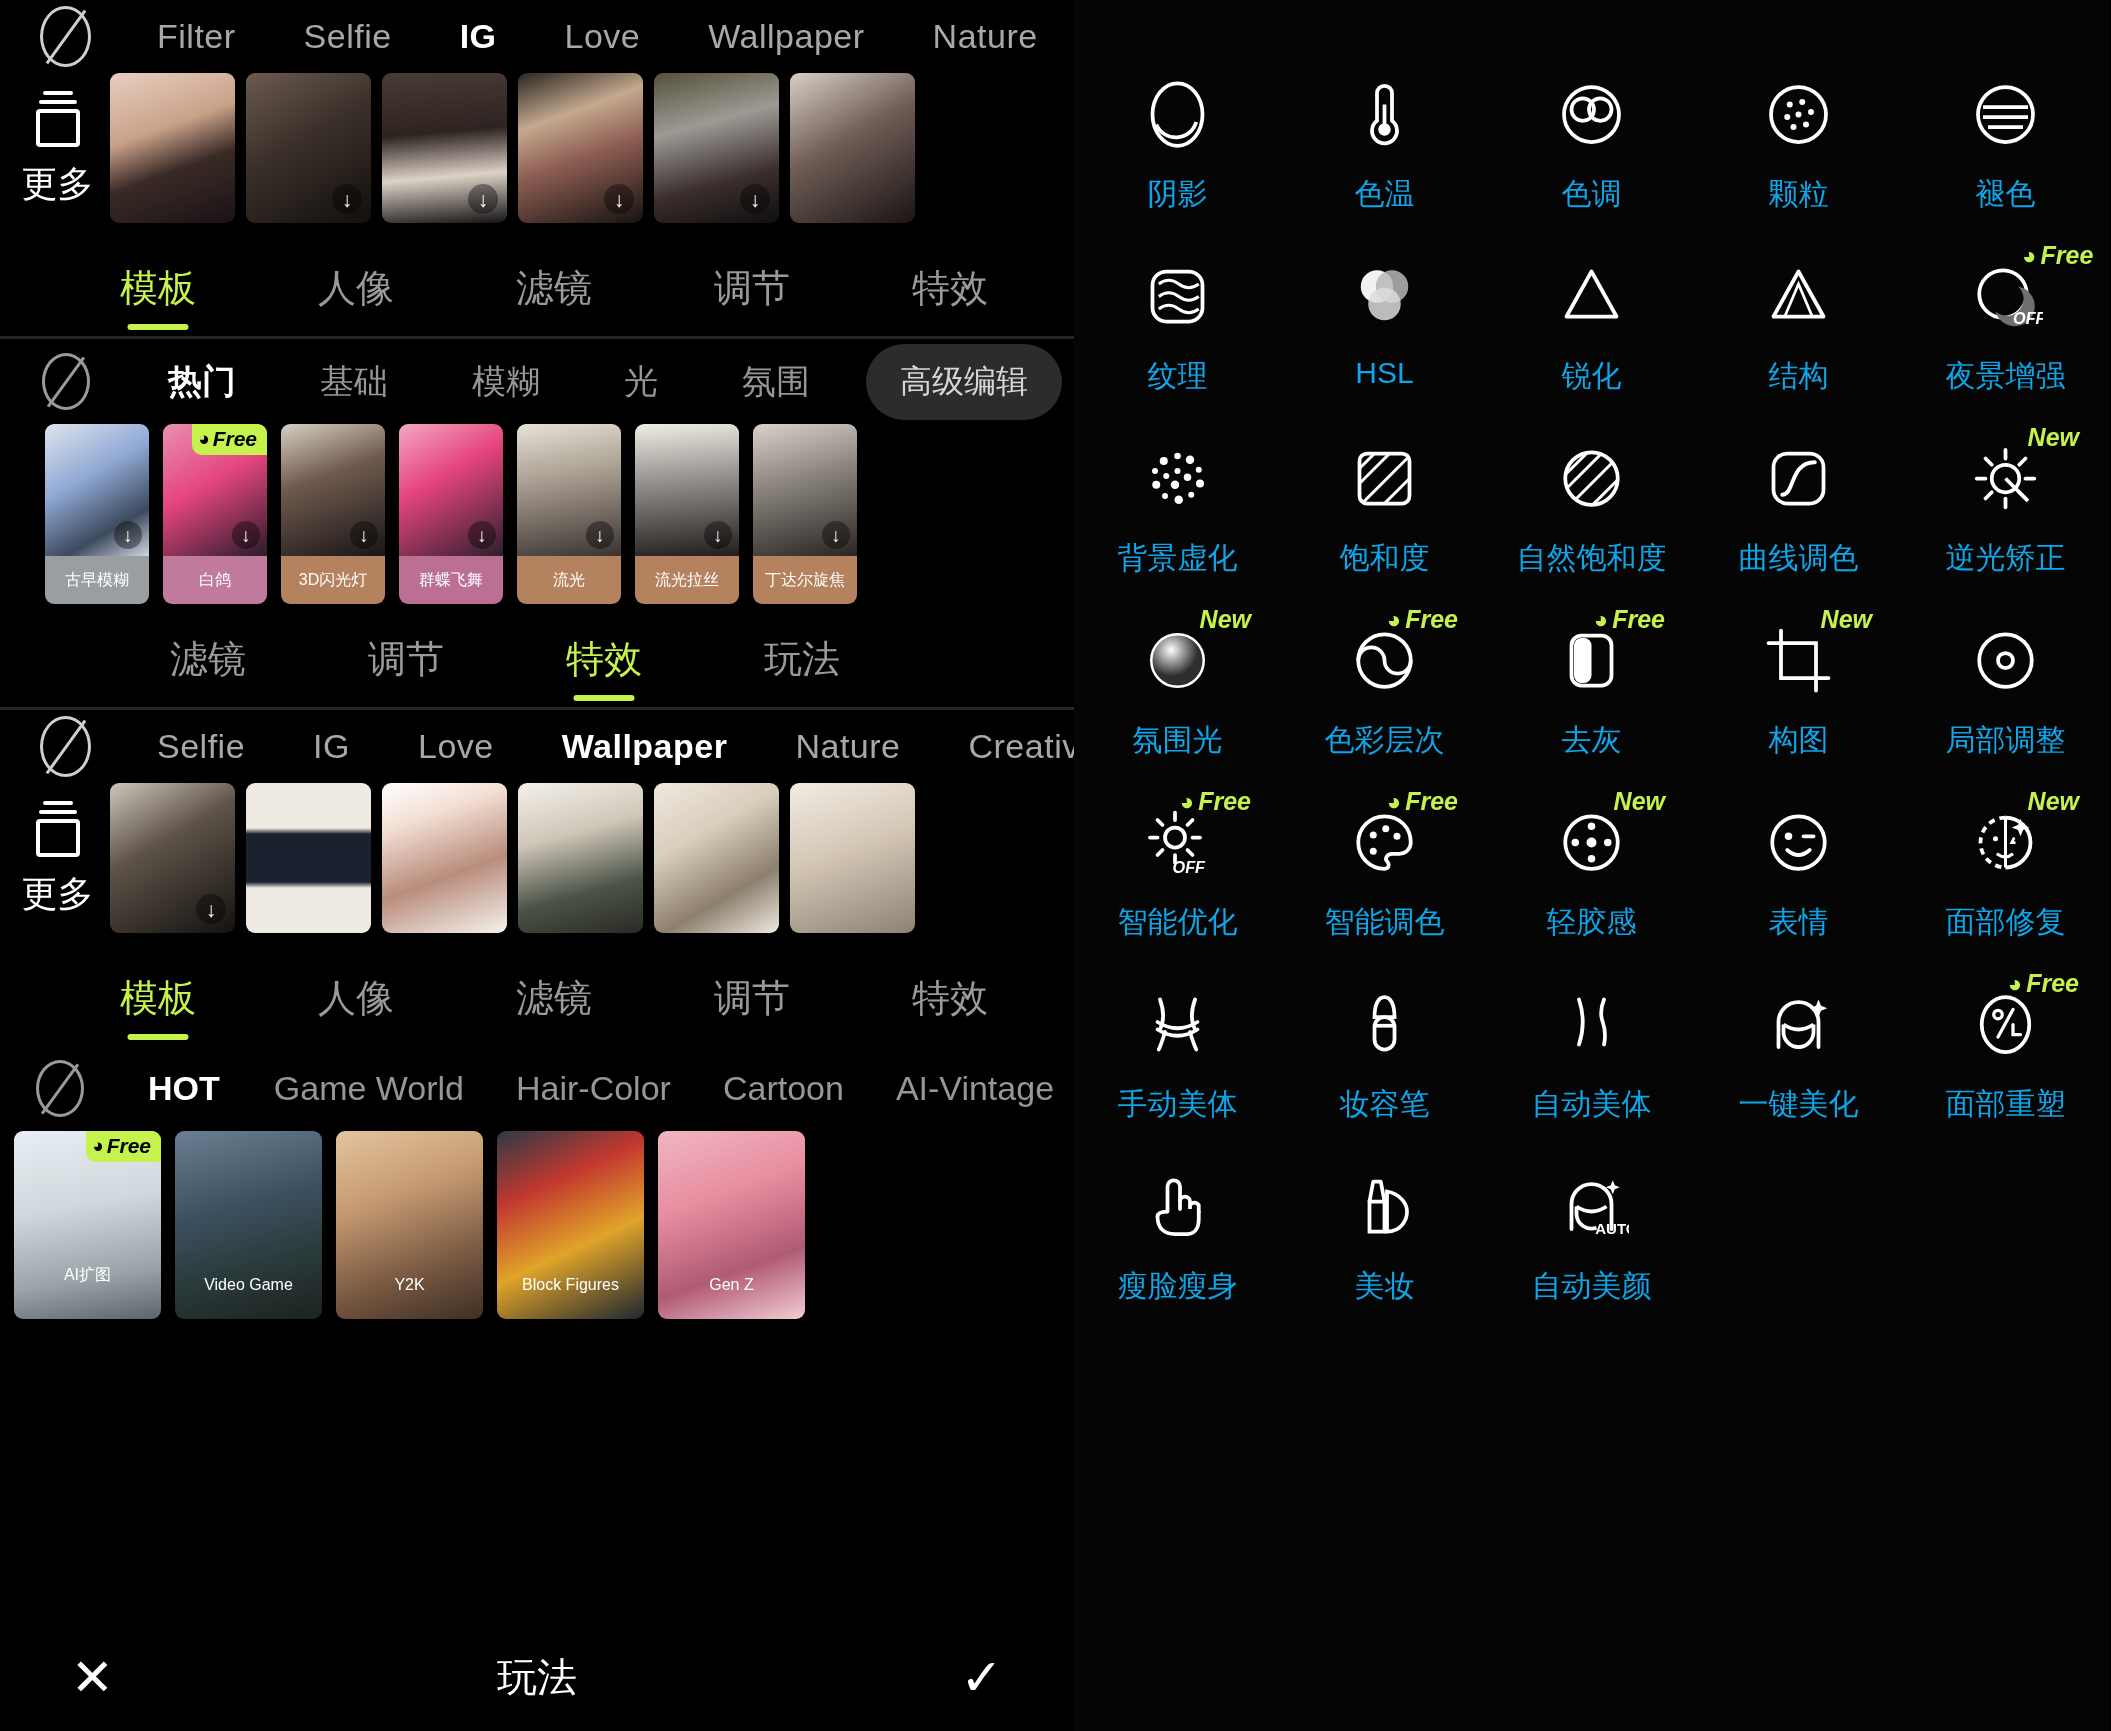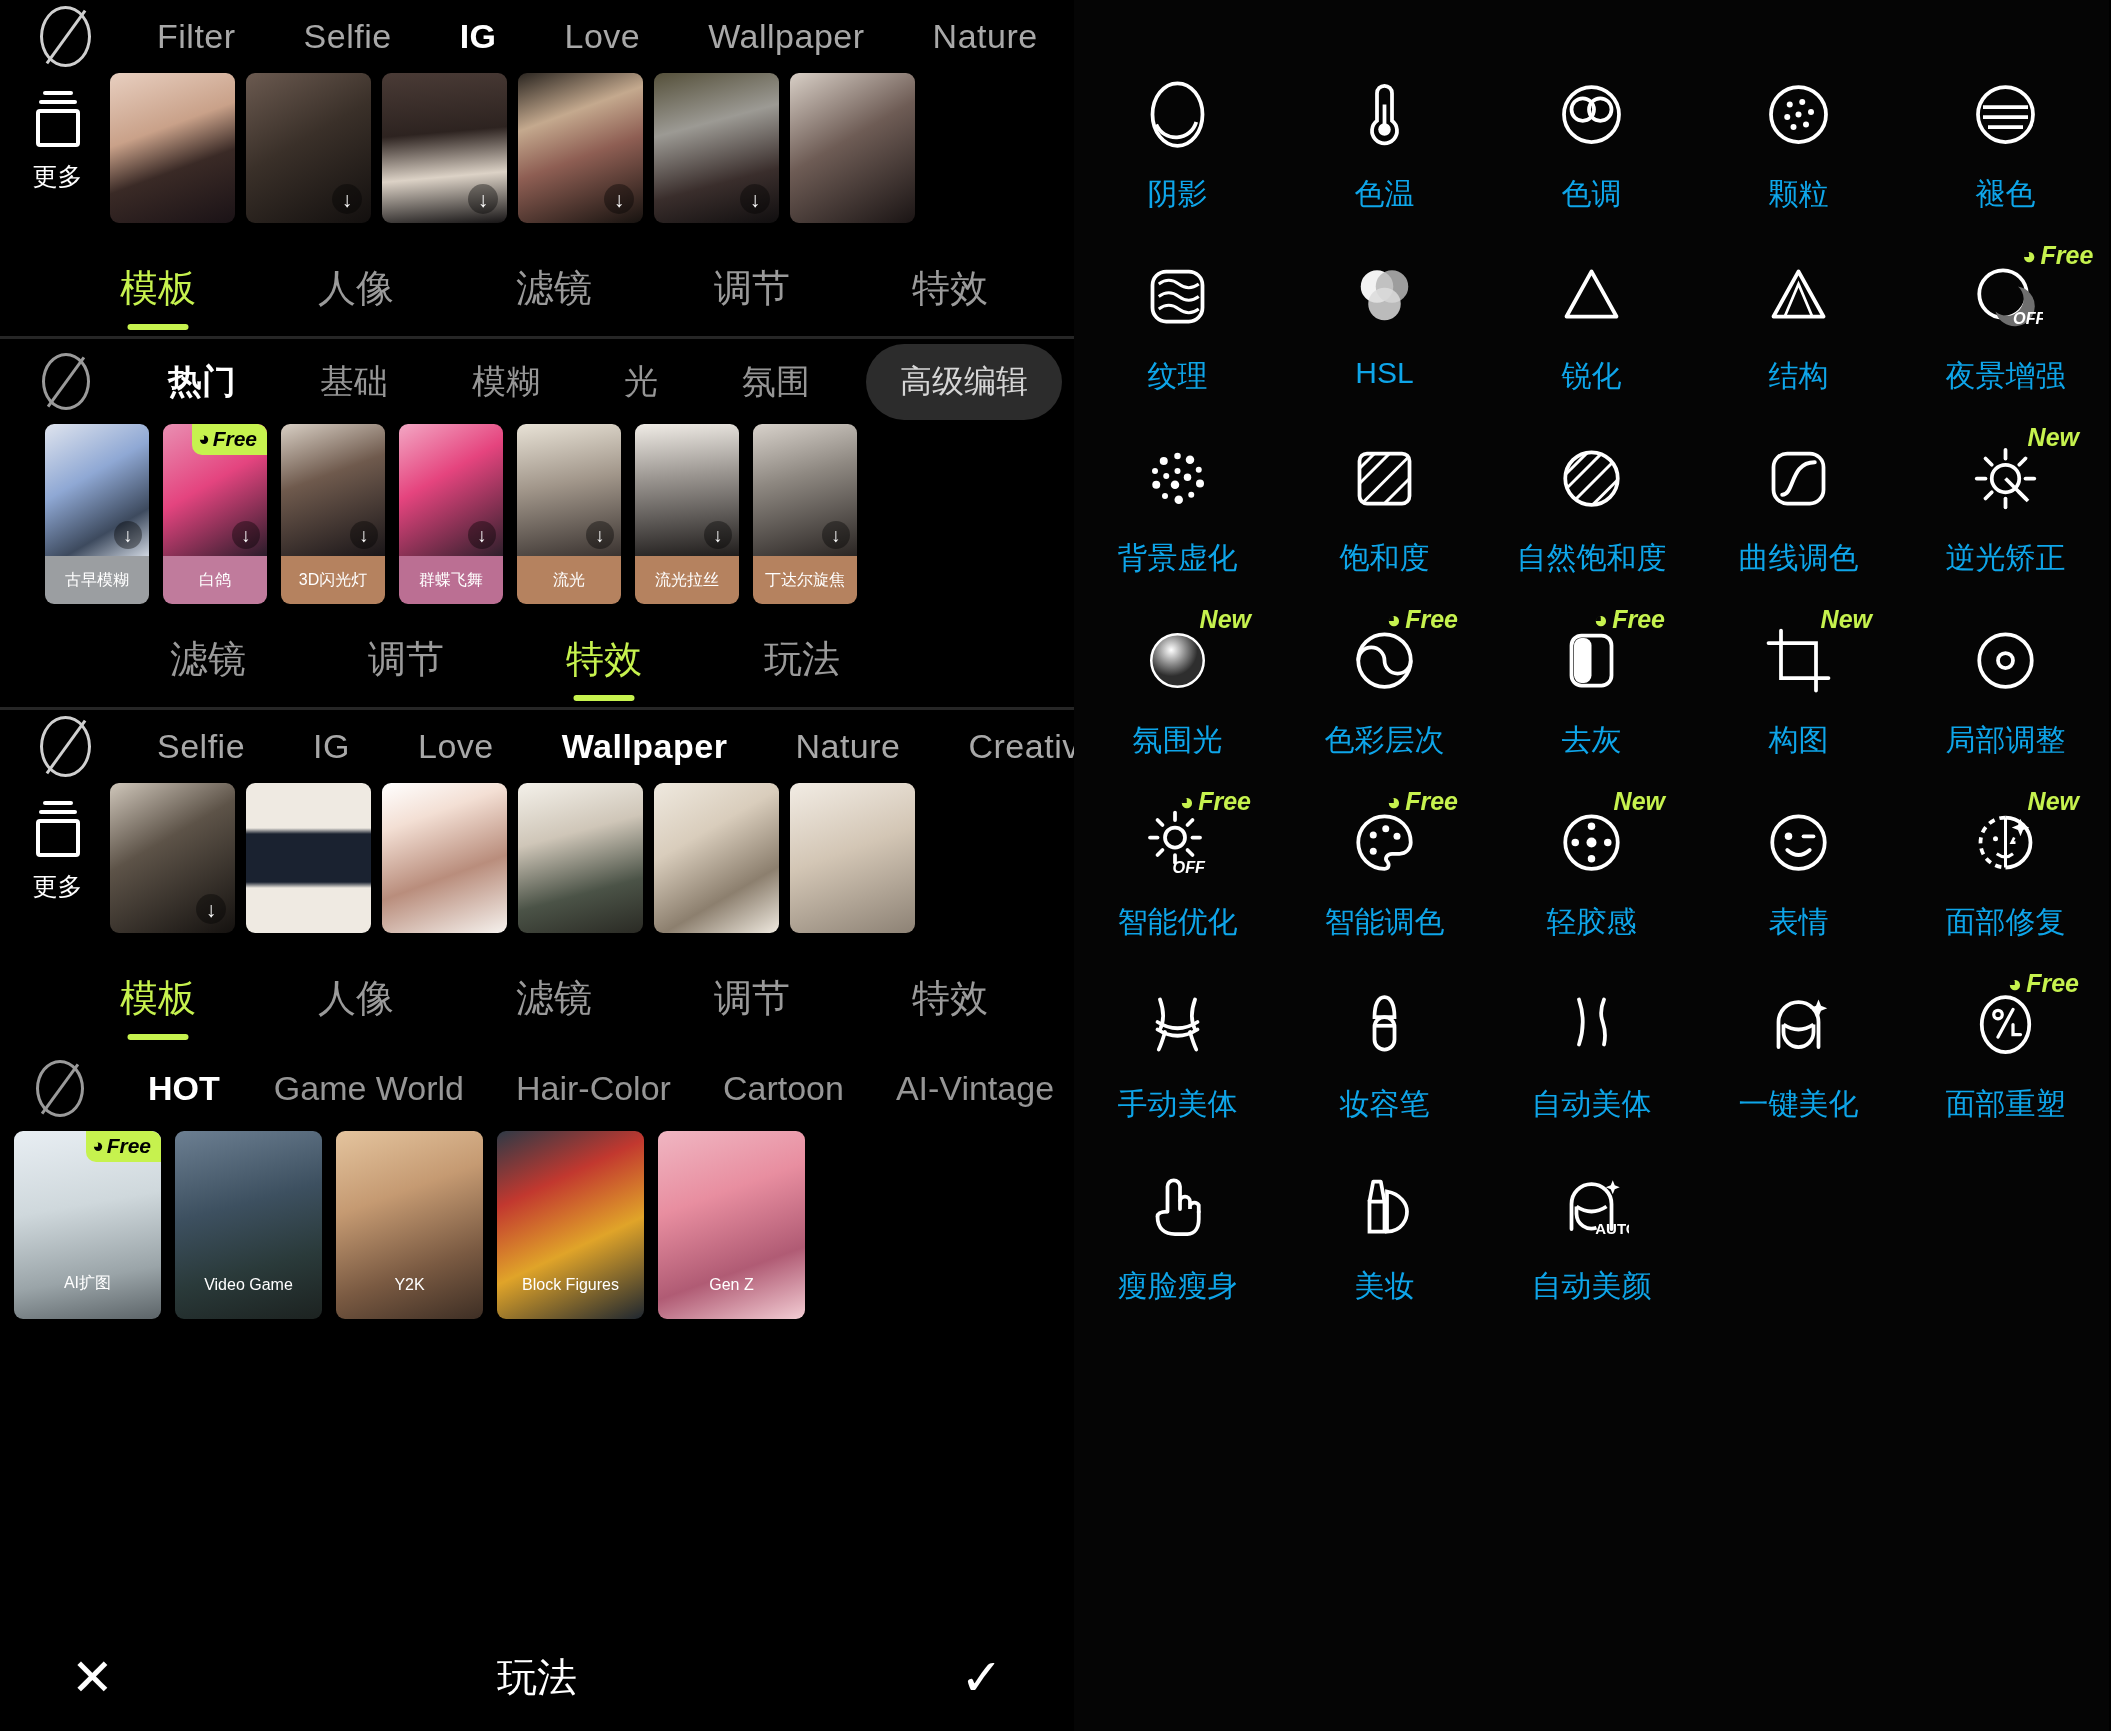--- a/index.html
+++ b/index.html
@@ -59,21 +59,21 @@
     flex:0 0 auto; width:83px;
     display:flex; flex-direction:column; align-items:center;
     justify-content:center; padding-top:18px;
   }
   .more-ico {
     width:44px; height:55px; position:relative; margin-bottom:14px;
   }
   .more-ico .bar1 { position:absolute; top:0; left:7px; width:30px; height:4px; background:#fff; border-radius:2px; }
   .more-ico .bar2 { position:absolute; top:9px; left:3px; width:38px; height:4px; background:#fff; border-radius:2px; }
   .more-ico .box  { position:absolute; top:18px; left:0; width:44px; height:38px; border:4px solid #fff; border-radius:4px; }
-  .more-lbl { font-size:25px; color:#fff; white-space:nowrap;font-family:Liberation Mono, monospace; }
+  .more-lbl { font-size:36px; color:#fff; white-space:nowrap;font-family:Liberation Mono, monospace; }
 
   .thumb {
     flex:0 0 auto; width:125px; height:150px;
     border-radius:9px; overflow:hidden; position:relative;
   }
   .thumb .dl {
     position:absolute; right:9px; bottom:9px;
     width:30px; height:30px; border-radius:50%;
     background:rgba(0,0,0,.38);
     display:flex; align-items:center; justify-content:center;
@@ -408,21 +408,21 @@
         <div class="sub" style="padding:0 18px">A</div>
       </div>
 
       <div class="fxrow" style="padding-left:14px; gap:14px; height:198px">
         <div class="fxcard" style="width:147px;height:188px">
           <div class="free-badge">
               <span class="clk">◕</span>
               <span>Free</span>
             </div>
           <div class="pic" style="inset:0;background:linear-gradient(170deg,#e8eef3 0%,#cfd8dc 40%,#9aa4a8 75%,#5c6468 100%)"></div>
-          <div class="cap" style="background:transparent;position:absolute;bottom:12px">AI扩图</div>
+          <div class="cap" style="background:transparent;position:absolute;bottom:20px">AI扩图</div>
         </div>
         <div class="fxcard" style="width:147px;height:188px">
           <div class="pic" style="inset:0;background:linear-gradient(165deg,#6c7f92 0%,#3d5060 40%,#2a3a3a 70%,#1c2220 100%)"></div>
           <div class="cap" style="background:transparent;position:absolute;bottom:10px">Video Game</div>
         </div>
         <div class="fxcard" style="width:147px;height:188px">
           <div class="pic" style="inset:0;background:linear-gradient(160deg,#e4c49e 0%,#c59a72 35%,#7a5a42 70%,#3d2e24 100%)"></div>
           <div class="cap" style="background:transparent;position:absolute;bottom:10px">Y2K</div>
         </div>
         <div class="fxcard" style="width:147px;height:188px">

